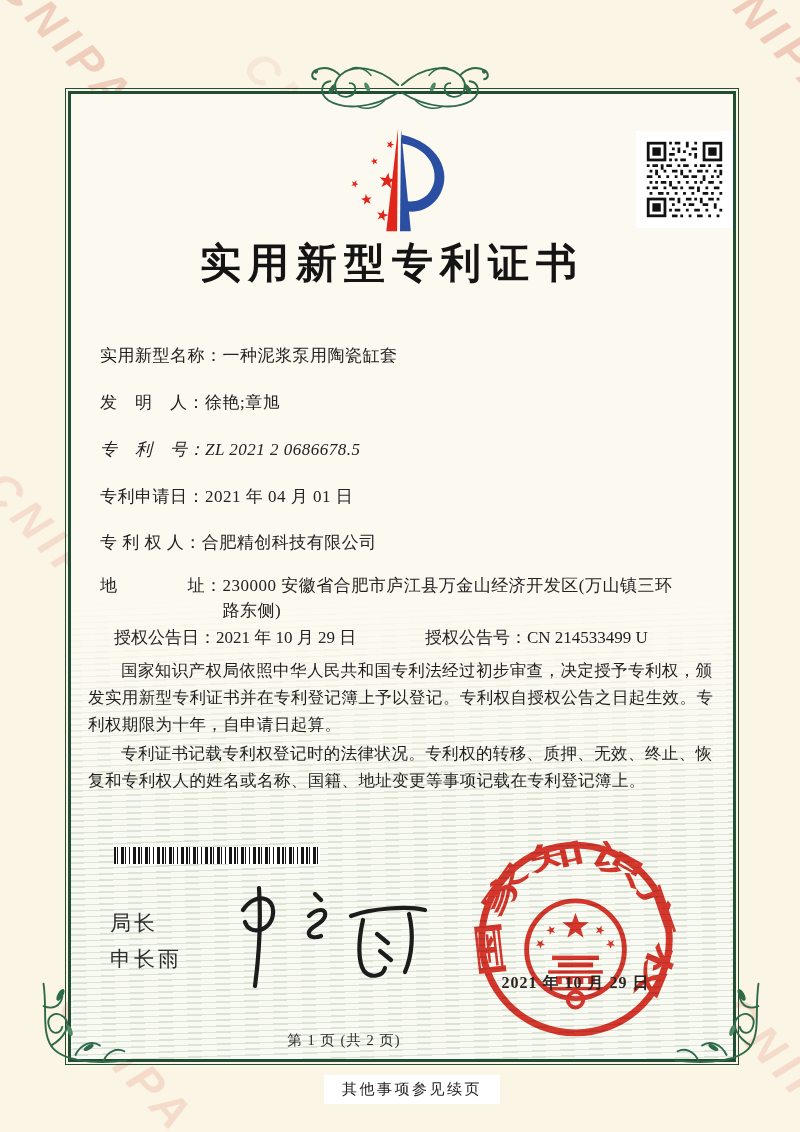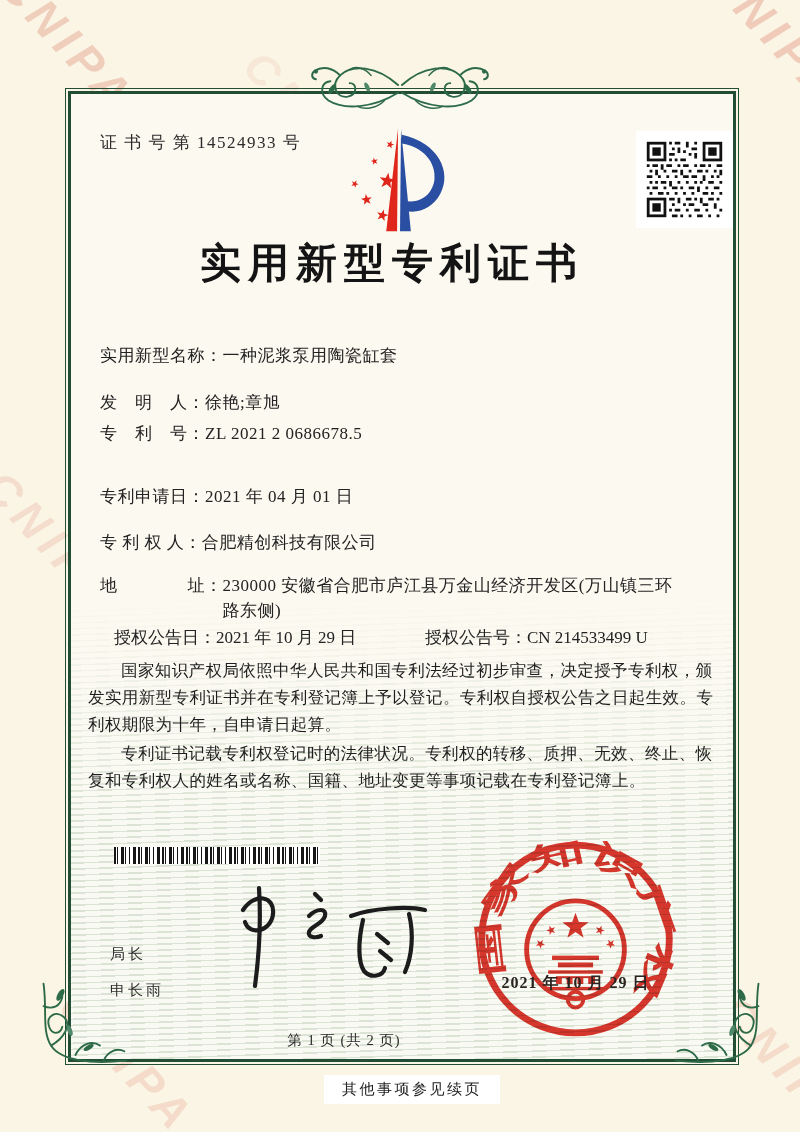--- a/index.html
+++ b/index.html
@@ -27,21 +27,21 @@
   .row .val{display:inline-block;vertical-align:top;max-width:455px;}
   .grant-left{left:100px;font-size:17px;color:#222;white-space:nowrap;}
   .grant-right{left:425px;font-size:17px;color:#222;white-space:nowrap;}
 
   .paras{left:86px;top:656px;width:630px;font-size:16.5px;line-height:1.63;color:#1e1e1e;letter-spacing:0.4px;}
   .paras p{margin:2px;text-indent:2em;}
 
   .barcode{left:114px;top:847px;width:206px;height:17px;
       background:repeating-linear-gradient(90deg,#161616 0 2px,#fff 2px 3px,#161616 3px 4px,#fff 4px 7px,#161616 7px 10px,#fff 10px 11px,#161616 11px 12px,#fff 12px 15px,#161616 15px 16px,#fff 16px 19px,#161616 19px 22px,#fff 22px 24px);}
 
-  .sig-label{left:110px;font-family:"Liberation Sans","DejaVu Sans",sans-serif;font-size:15px;color:#2e2e2e;letter-spacing:3px;margin-top:36px;}
+  .sig-label{left:110px;font-family:"Liberation Sans","DejaVu Sans",sans-serif;font-size:21px;color:#2e2e2e;letter-spacing:3px;}
   .qr-wrap{left:636px;top:131px;width:97px;height:97px;background:#fff;}
   .qr-wrap svg{position:absolute;left:8px;top:8px;}
 
   .seal-date{left:468px;top:973px;width:215px;text-align:center;font-size:16px;color:#2a2320;letter-spacing:1px;font-weight:600;}
   .page-info{left:0;top:1031px;width:688px;text-align:center;font-size:14.5px;color:#2b2b2b;letter-spacing:1px;}
   .continuation{left:0;top:1075px;width:800px;text-align:center;padding-left:12px;}
   .continuation span{display:inline-block;background:#fff;padding:5px 18px;font-size:15px;color:#222;letter-spacing:2.5px;}
 </style>
 </head>
 <body>
@@ -96,21 +96,20 @@
       <path d="M16,68 C30,60 38,46 30,38 C22,30 10,36 14,48 C17,57 26,56 28,48"></path>
       <path d="M8,26 C18,30 26,26 28,16"></path>
       <path d="M42,78 C48,66 60,62 68,68"></path>
       <path d="M72,84 C76,74 86,70 94,74"></path>
       <ellipse cx="26" cy="14" rx="3" ry="7" fill="#2d6a48" stroke="none" transform="rotate(30 26 14)"></ellipse>
       <ellipse cx="36" cy="52" rx="2.5" ry="6" fill="#4f8868" stroke="none" transform="rotate(-20 36 52)"></ellipse>
       <ellipse cx="56" cy="70" rx="2.5" ry="6" fill="#2d6a48" stroke="none" transform="rotate(60 56 70)"></ellipse>
     </g>
   </svg>
 
-  <div class="abs cert-no">证 书 号 第 14524933 号</div>
 
   <svg class="abs" style="left:342px;top:124px;" width="118" height="112" viewBox="0 0 120 112">
     <defs>
       <polygon id="star" points="0,-10 2.4,-3.2 9.5,-3.1 3.8,1.2 5.9,8.1 0,4 -5.9,8.1 -3.8,1.2 -9.5,-3.1 -2.4,-3.2" fill="#e0251b"></polygon>
     </defs>
     <use href="#star" transform="translate(49,20) scale(0.42) rotate(18)"></use>
     <use href="#star" transform="translate(33,37) scale(0.38) rotate(-14)"></use>
     <use href="#star" transform="translate(46,57) scale(0.85) rotate(8)"></use>
     <use href="#star" transform="translate(13,60) scale(0.40) rotate(24)"></use>
     <use href="#star" transform="translate(25,76) scale(0.58) rotate(-8)"></use>
@@ -143,21 +142,21 @@
   </div>
 
   <div class="abs title">实用新型专利证书</div>
 
   <div class="abs row" style="top:344px;">
     <span class="lbl">实用新型名称：</span><span class="val">一种泥浆泵用陶瓷缸套</span>
   </div>
   <div class="abs row" style="top:391px;">
     <span class="lbl">发　明　人：</span><span class="val">徐艳;章旭</span>
   </div>
-  <div class="abs row" style="top:422px;">
+  <div class="abs row" style="top:438px;font-style:italic;">
     <span class="lbl">专　利　号：</span><span class="val">ZL 2021 2 0686678.5</span>
   </div>
   <div class="abs row" style="top:485px;">
     <span class="lbl">专利申请日：</span><span class="val">2021 年 04 月 01 日</span>
   </div>
   <div class="abs row" style="top:531px;">
     <span class="lbl">专 利 权 人：</span><span class="val">合肥精创科技有限公司</span>
   </div>
   <div class="abs row" style="top:574px;">
     <span class="lbl">地　　　　址：</span><span class="val" style="max-width:452px;">230000 安徽省合肥市庐江县万金山经济开发区(万山镇三环路东侧)</span>

